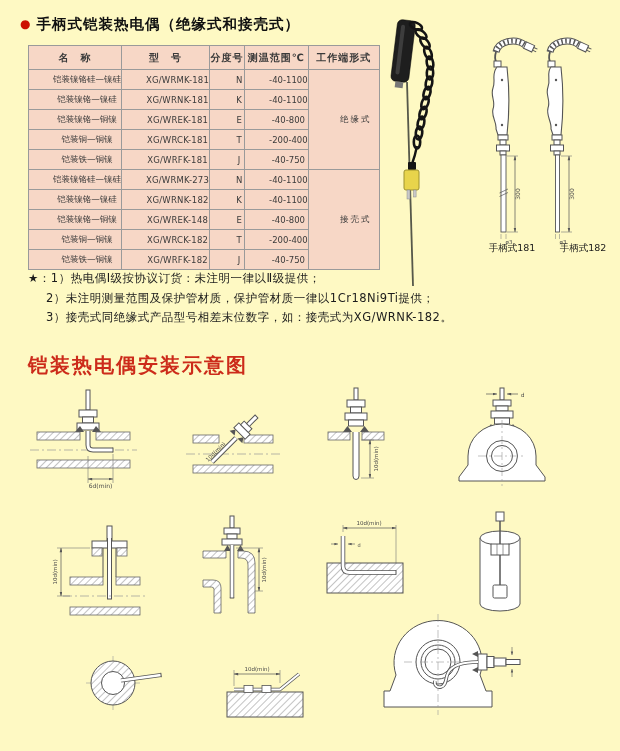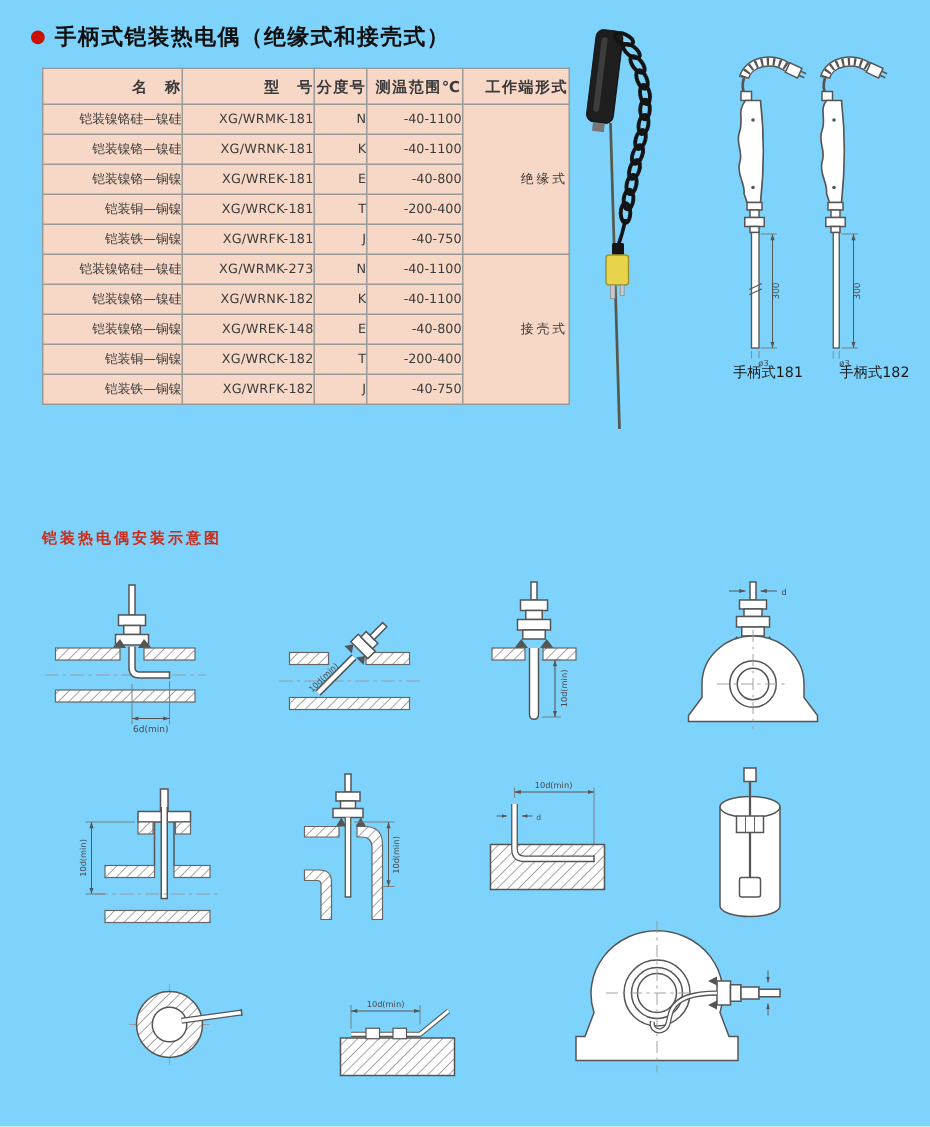--- a/index.html
+++ b/index.html
@@ -1,32 +1,32 @@
 <!DOCTYPE html>
 <html><head>
 <meta charset="utf-8">
 <style>
   html,body{margin:0;padding:0;background:#fff;}
-  .page{position:relative;width:620px;height:751px;background:#7dd3fc;overflow:hidden;
+  .page{position:relative;width:620px;height:751px;background:#fef9c3;overflow:hidden;
         font-family:"DejaVu Sans","Liberation Sans",sans-serif;color:#222;}
   .title-row{position:absolute;left:20px;top:15px;font-size:14.5px;font-weight:bold;color:#101010;
              letter-spacing:1px;white-space:nowrap;}
   .bullet{color:#cc1100;font-size:12px;margin-right:5px;vertical-align:1px;}
   table.spec{position:absolute;left:28px;top:45px;border-collapse:collapse;background:#f7d7c6;
              table-layout:fixed;border:1px solid #8f8f8f;}
-  table.spec th,table.spec td{border:1px solid #9a9a9a;text-align:right;vertical-align:middle;
+  table.spec th,table.spec td{border:1px solid #9a9a9a;text-align:center;vertical-align:middle;
              padding:0;color:#3a3a3a;overflow:hidden;white-space:nowrap;}
   table.spec th{height:23px;font-size:10px;font-weight:bold;letter-spacing:1px;}
   table.spec td{height:19px;font-size:8.5px;padding-left:24px;}
   td.model{font-size:8.5px;letter-spacing:0.2px;}
   td.typecell{font-size:10px;letter-spacing:2px;}
   .notes{position:absolute;left:28px;top:269px;font-size:11.5px;line-height:19.5px;color:#1c1c1c;
          letter-spacing:0.5px;white-space:nowrap;}
   .notes .cont{padding-left:18px;}
-  .install-heading{position:absolute;left:28px;top:352px;font-size:10px;font-weight:bold;
+  .install-heading{position:absolute;left:28px;top:352px;font-size:20px;font-weight:bold;
          color:#cc2b1a;letter-spacing:2px;}
   svg text{font-family:"DejaVu Sans","Liberation Sans",sans-serif;}
   .dimtxt{fill:#4a4a4a;}
   .prodlabel{fill:#1a1a1a;}
 </style>
 </head>
 <body>
 
 <div class="page">
 
@@ -211,20 +211,25 @@
       <text class="dimtxt" transform="translate(9.5,190) rotate(-90)" font-size="6" text-anchor="middle">300</text>
       <line x1="-8.5" y1="230" x2="-8.5" y2="235" stroke="#777" stroke-width="0.5"></line>
       <line x1="-4.5" y1="230" x2="-4.5" y2="235" stroke="#777" stroke-width="0.5"></line>
       <text class="dimtxt" x="-1" y="240" font-size="5.5" text-anchor="middle">ø3</text>
     </g>
 
     <text class="prodlabel" x="134" y="243" font-size="9.5" text-anchor="middle">手柄式181</text>
     <text class="prodlabel" x="205" y="243" font-size="9.5" text-anchor="middle">手柄式182</text>
   </svg>
 
+  <div class="notes">
+    <div>★：1）热电偶Ⅰ级按协议订货：未注明一律以Ⅱ级提供；</div>
+    <div class="cont">2）未注明测量范围及保护管材质，保护管材质一律以1Cr18Ni9Ti提供；</div>
+    <div class="cont">3）接壳式同绝缘式产品型号相差末位数字，如：接壳式为XG/WRNK-182。</div>
+  </div>
 
   <div class="install-heading">铠装热电偶安装示意图</div>
 
   <svg style="position:absolute;left:0;top:386px;" width="620" height="365" viewBox="0 0 620 365">
     <defs>
       <pattern id="hp" width="5" height="5" patternUnits="userSpaceOnUse" patternTransform="rotate(45)">
         <rect width="5" height="5" fill="#fff"></rect>
         <line x1="0" y1="0" x2="0" y2="5" stroke="#888" stroke-width="1"></line>
       </pattern>
       <marker id="mA" orient="auto" markerWidth="7" markerHeight="6" refX="6" refY="2">

